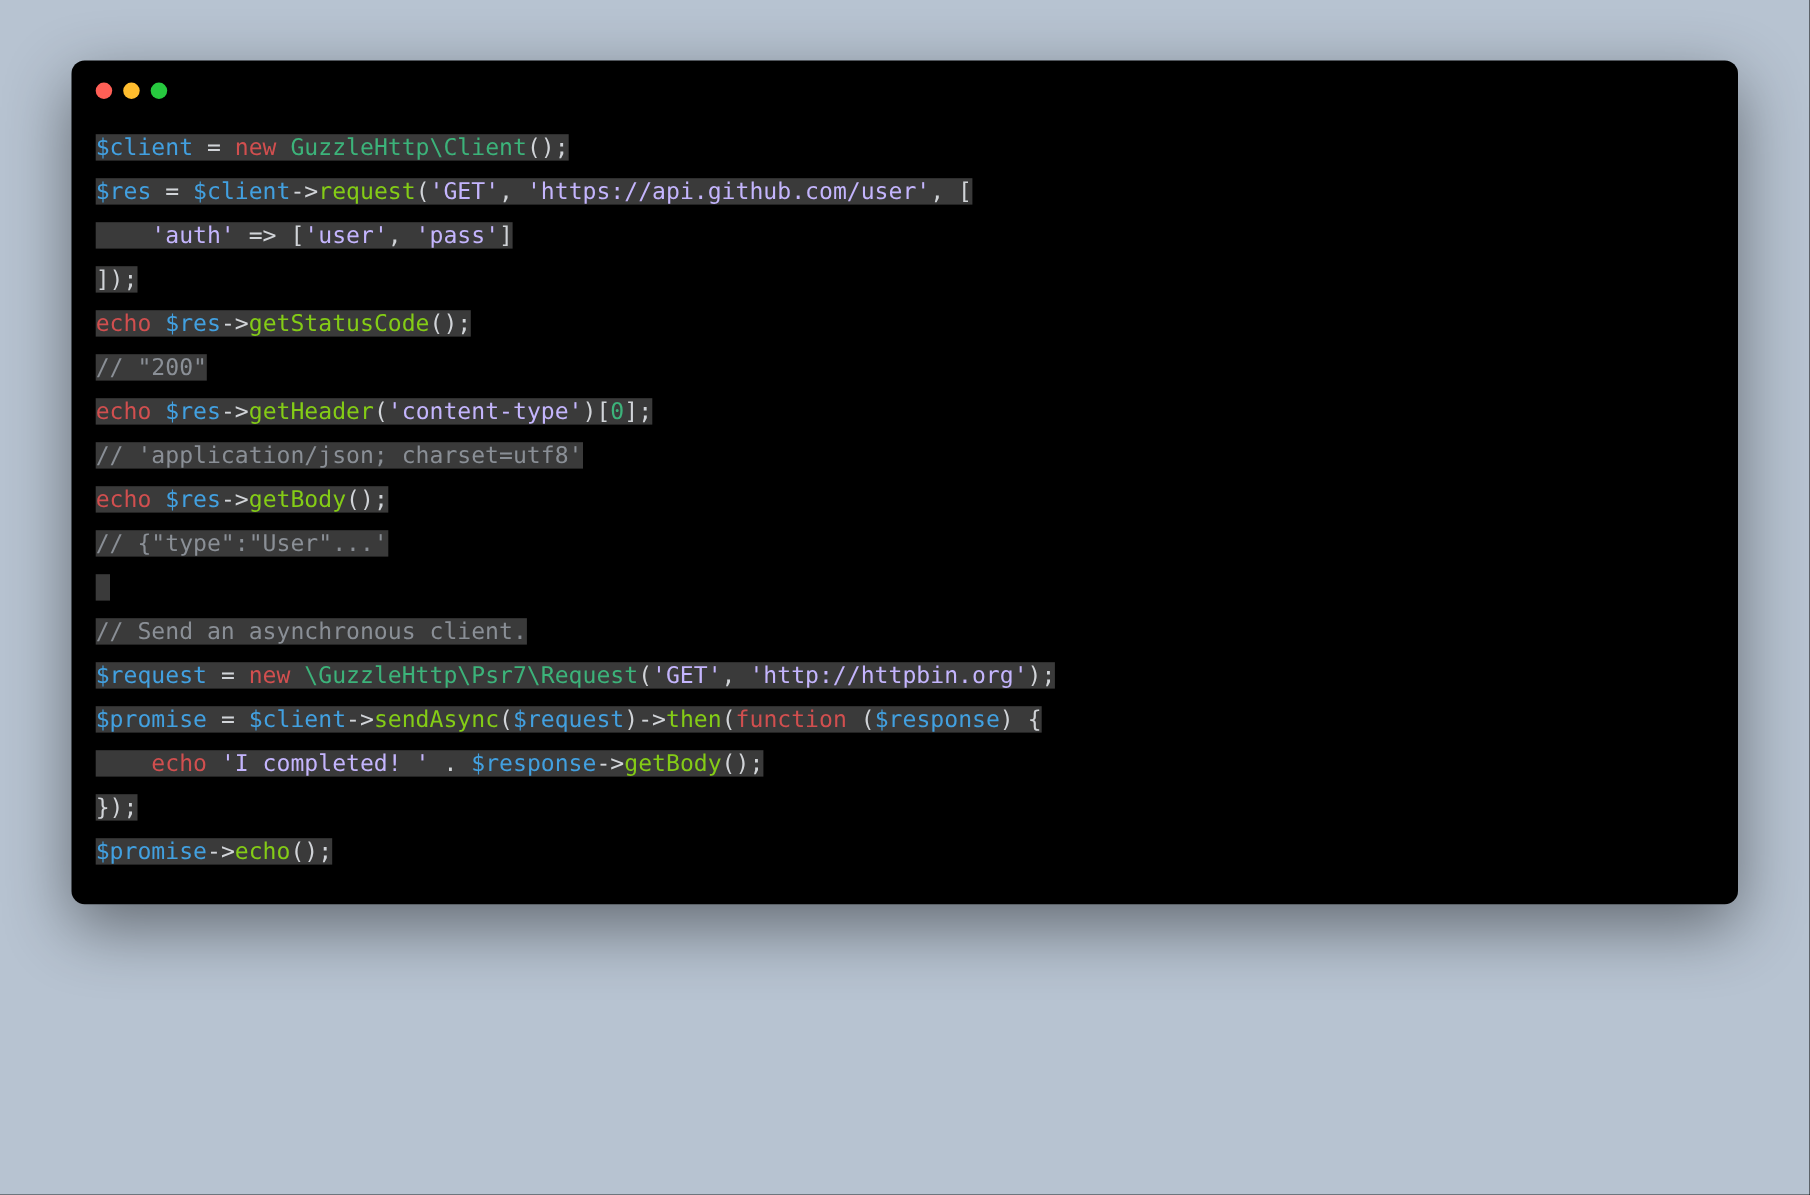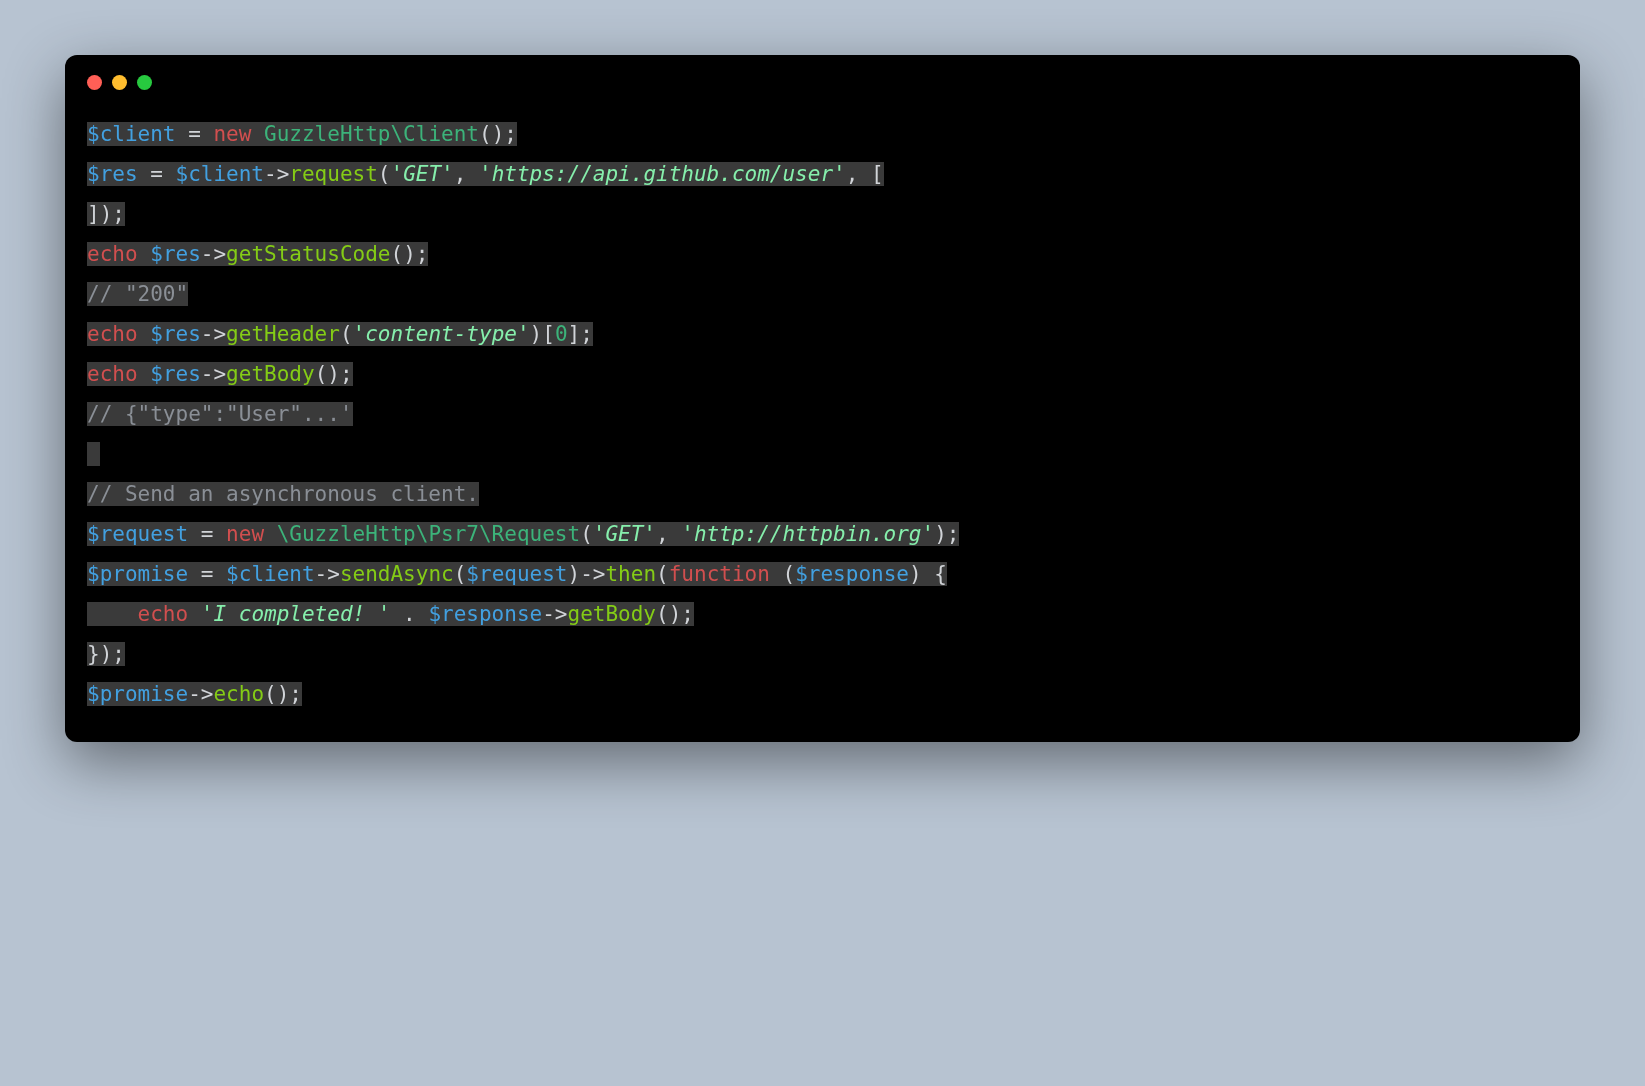--- a/index.html
+++ b/index.html
@@ -40,50 +40,52 @@
     .hl {
       background: #3a3a3a;
     }
     .tok-var     { color: #42a0e0; }
     .tok-default { color: #d1d4d8; }
     .tok-assign  { color: #d1d4d8; }
     .tok-keyword { color: #d14f4f; }
     .tok-class   { color: #3cb37a; }
     .tok-func    { color: #84cc16; }
     .tok-punct   { color: #d1d4d8; }
-    .tok-string  { color: #86efac; font-style: italic; }
+    .tok-string  { color: #c4b5fd; }
     .tok-arrow   { color: #d1d4d8; }
     .tok-comment { color: #8a8f96; }
     .tok-number  { color: #3cb37a; }
   </style>
 </head>
 <body>
 
 <div class="window">
   <div class="titlebar">
     <div class="traffic-light red"></div>
     <div class="traffic-light yellow"></div>
     <div class="traffic-light green"></div>
   </div>
 
   <div class="code-area">
 
     <div class="code-line"><span class="hl"><span class="tok-var">$client</span><span class="tok-assign"> = </span><span class="tok-keyword">new</span><span class="tok-default"> </span><span class="tok-class">GuzzleHttp\Client</span><span class="tok-punct">();</span></span></div>
 
     <div class="code-line"><span class="hl"><span class="tok-var">$res</span><span class="tok-assign"> = </span><span class="tok-var">$client</span><span class="tok-arrow">-&gt;</span><span class="tok-func">request</span><span class="tok-punct">(</span><span class="tok-string">'GET'</span><span class="tok-punct">, </span><span class="tok-string">'https://api.github.com/user'</span><span class="tok-punct">, [</span></span></div>
 
+    <div class="code-line"><span class="hl"><span class="tok-default">    </span><span class="tok-string">'auth'</span><span class="tok-arrow"> =&gt; </span><span class="tok-punct">[</span><span class="tok-string">'user'</span><span class="tok-punct">, </span><span class="tok-string">'pass'</span><span class="tok-punct">]</span></span></div>
 
     <div class="code-line"><span class="hl"><span class="tok-punct">]);</span></span></div>
 
     <div class="code-line"><span class="hl"><span class="tok-keyword">echo</span><span class="tok-default"> </span><span class="tok-var">$res</span><span class="tok-arrow">-&gt;</span><span class="tok-func">getStatusCode</span><span class="tok-punct">();</span></span></div>
 
     <div class="code-line"><span class="hl"><span class="tok-comment">// "200"</span></span></div>
 
     <div class="code-line"><span class="hl"><span class="tok-keyword">echo</span><span class="tok-default"> </span><span class="tok-var">$res</span><span class="tok-arrow">-&gt;</span><span class="tok-func">getHeader</span><span class="tok-punct">(</span><span class="tok-string">'content-type'</span><span class="tok-punct">)[</span><span class="tok-number">0</span><span class="tok-punct">];</span></span></div>
 
+    <div class="code-line"><span class="hl"><span class="tok-comment">// 'application/json; charset=utf8'</span></span></div>
 
     <div class="code-line"><span class="hl"><span class="tok-keyword">echo</span><span class="tok-default"> </span><span class="tok-var">$res</span><span class="tok-arrow">-&gt;</span><span class="tok-func">getBody</span><span class="tok-punct">();</span></span></div>
 
     <div class="code-line"><span class="hl"><span class="tok-comment">// {"type":"User"...'</span></span></div>
 
     <div class="code-line"><span class="hl"> </span></div>
 
     <div class="code-line"><span class="hl"><span class="tok-comment">// Send an asynchronous client.</span></span></div>
 
     <div class="code-line"><span class="hl"><span class="tok-var">$request</span><span class="tok-assign"> = </span><span class="tok-keyword">new</span><span class="tok-default"> </span><span class="tok-class">\GuzzleHttp\Psr7\Request</span><span class="tok-punct">(</span><span class="tok-string">'GET'</span><span class="tok-punct">, </span><span class="tok-string">'http://httpbin.org'</span><span class="tok-punct">);</span></span></div>

